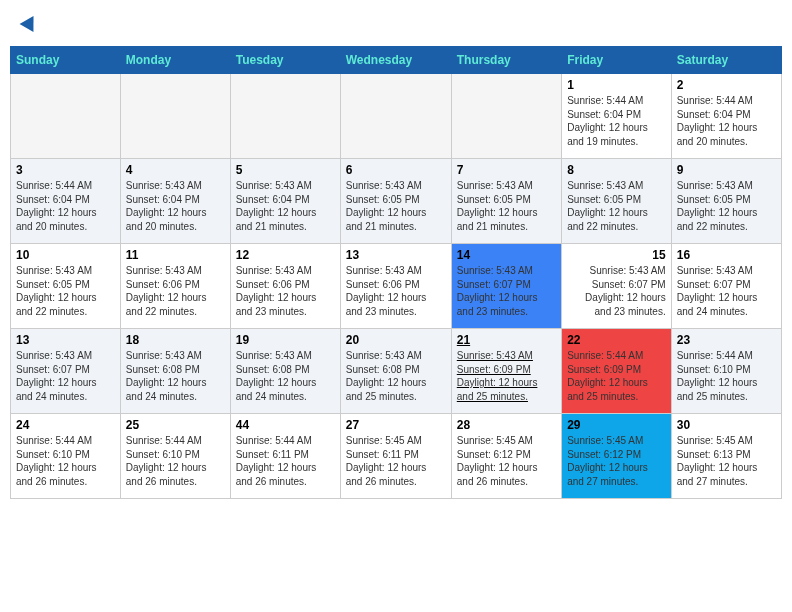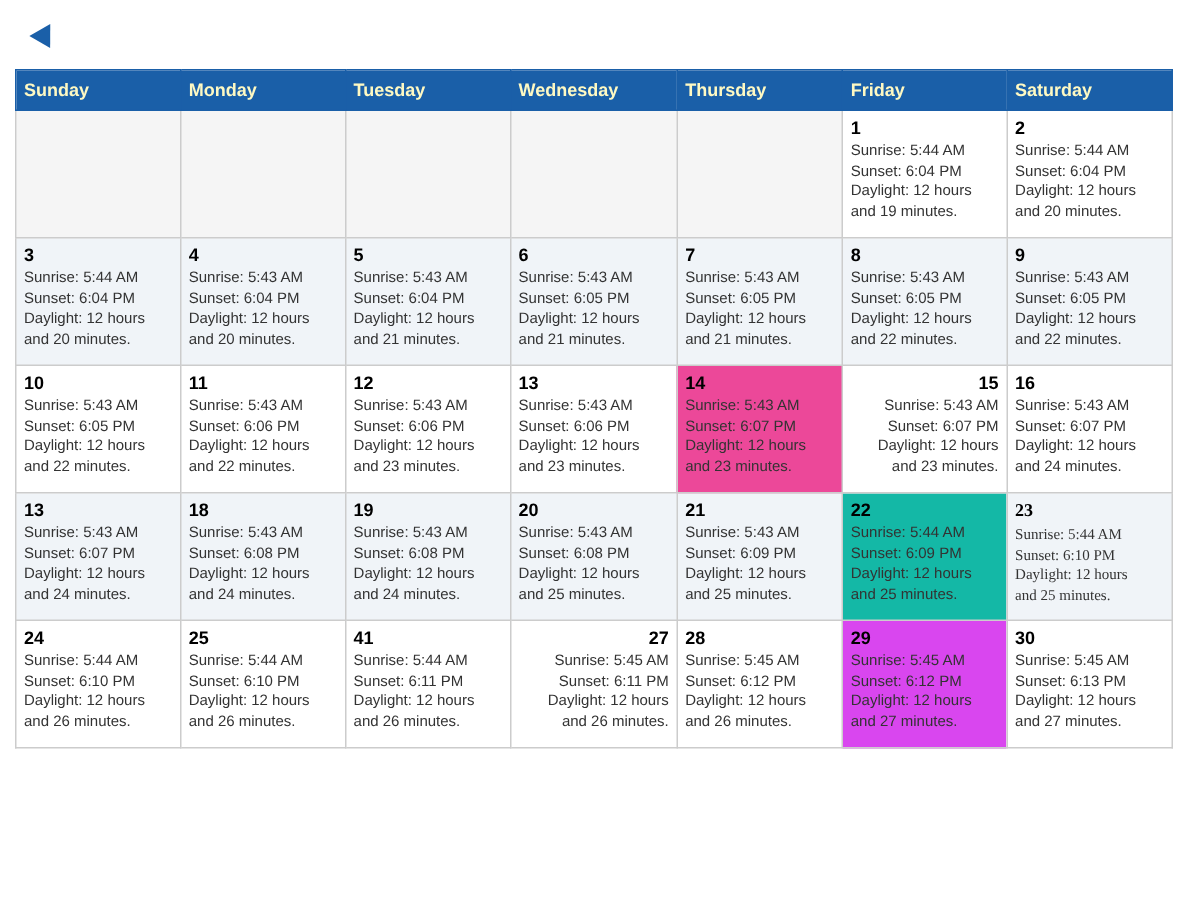--- a/index.html
+++ b/index.html
@@ -58,21 +58,21 @@
       font-size: 14px;
       color: #555;
     }
     .calendar {
       width: 100%;
       border-collapse: collapse;
       font-size: 11px;
     }
     .calendar th {
       background: #1a5fa8;
-      color: #fef9c3;
+      color: #5eead4;
       text-align: left;
       padding: 6px 5px;
       font-size: 12px;
       border: 1px solid #1a5fa8;
     }
     .calendar td {
       border: 1px solid #ccc;
       vertical-align: top;
       padding: 4px 5px;
       width: 113px;
@@ -189,21 +189,21 @@
           <div class="day-info">Sunrise: 5:43 AM<br>Sunset: 6:06 PM<br>Daylight: 12 hours<br>and 22 minutes.</div>
         </td>
         <td style="background: rgb(255, 255, 255);">
           <span class="day-number">12</span>
           <div class="day-info">Sunrise: 5:43 AM<br>Sunset: 6:06 PM<br>Daylight: 12 hours<br>and 23 minutes.</div>
         </td>
         <td style="background: rgb(255, 255, 255);">
           <span class="day-number">13</span>
           <div class="day-info">Sunrise: 5:43 AM<br>Sunset: 6:06 PM<br>Daylight: 12 hours<br>and 23 minutes.</div>
         </td>
-        <td style="background: #ec4899; margin-left: 44px;">
+        <td style="background: #3b82f6; margin-left: 44px;">
           <span class="day-number">14</span>
           <div class="day-info">Sunrise: 5:43 AM<br>Sunset: 6:07 PM<br>Daylight: 12 hours<br>and 23 minutes.</div>
         </td>
         <td style="background: rgb(255, 255, 255); text-align: right;">
           <span class="day-number">15</span>
           <div class="day-info">Sunrise: 5:43 AM<br>Sunset: 6:07 PM<br>Daylight: 12 hours<br>and 23 minutes.</div>
         </td>
         <td style="background: rgb(255, 255, 255);">
           <span class="day-number">16</span>
           <div class="day-info">Sunrise: 5:43 AM<br>Sunset: 6:07 PM<br>Daylight: 12 hours<br>and 24 minutes.</div>
@@ -219,55 +219,55 @@
           <div class="day-info">Sunrise: 5:43 AM<br>Sunset: 6:08 PM<br>Daylight: 12 hours<br>and 24 minutes.</div>
         </td>
         <td style="background: rgb(240, 244, 248);">
           <span class="day-number">19</span>
           <div class="day-info">Sunrise: 5:43 AM<br>Sunset: 6:08 PM<br>Daylight: 12 hours<br>and 24 minutes.</div>
         </td>
         <td style="background: rgb(240, 244, 248);">
           <span class="day-number">20</span>
           <div class="day-info">Sunrise: 5:43 AM<br>Sunset: 6:08 PM<br>Daylight: 12 hours<br>and 25 minutes.</div>
         </td>
-        <td style="background: rgb(240, 244, 248);">
+        <td style="background: rgb(240, 244, 248); text-decoration: underline;">
           <span class="day-number">21</span>
           <div class="day-info">Sunrise: 5:43 AM<br>Sunset: 6:09 PM<br>Daylight: 12 hours<br>and 25 minutes.</div>
         </td>
-        <td style="background: #14b8a6;">
+        <td style="background: #ef4444;">
           <span class="day-number">22</span>
           <div class="day-info">Sunrise: 5:44 AM<br>Sunset: 6:09 PM<br>Daylight: 12 hours<br>and 25 minutes.</div>
         </td>
-        <td style="background: rgb(240, 244, 248); font-family: Liberation Serif, serif;">
+        <td style="background: rgb(240, 244, 248);">
           <span class="day-number">23</span>
           <div class="day-info">Sunrise: 5:44 AM<br>Sunset: 6:10 PM<br>Daylight: 12 hours<br>and 25 minutes.</div>
         </td>
       </tr>
       <tr>
         <td style="background: rgb(255, 255, 255);">
           <span class="day-number">24</span>
           <div class="day-info">Sunrise: 5:44 AM<br>Sunset: 6:10 PM<br>Daylight: 12 hours<br>and 26 minutes.</div>
         </td>
         <td style="background: rgb(255, 255, 255);">
           <span class="day-number">25</span>
           <div class="day-info">Sunrise: 5:44 AM<br>Sunset: 6:10 PM<br>Daylight: 12 hours<br>and 26 minutes.</div>
         </td>
         <td style="background: rgb(255, 255, 255);">
-          <span class="day-number">41</span>
+          <span class="day-number">44</span>
           <div class="day-info">Sunrise: 5:44 AM<br>Sunset: 6:11 PM<br>Daylight: 12 hours<br>and 26 minutes.</div>
         </td>
-        <td style="background: rgb(255, 255, 255); text-align: right;">
+        <td style="background: rgb(255, 255, 255);">
           <span class="day-number">27</span>
           <div class="day-info">Sunrise: 5:45 AM<br>Sunset: 6:11 PM<br>Daylight: 12 hours<br>and 26 minutes.</div>
         </td>
         <td style="background: rgb(255, 255, 255);">
           <span class="day-number">28</span>
           <div class="day-info">Sunrise: 5:45 AM<br>Sunset: 6:12 PM<br>Daylight: 12 hours<br>and 26 minutes.</div>
         </td>
-        <td style="background: #d946ef;">
+        <td style="background: #0ea5e9;">
           <span class="day-number">29</span>
           <div class="day-info">Sunrise: 5:45 AM<br>Sunset: 6:12 PM<br>Daylight: 12 hours<br>and 27 minutes.</div>
         </td>
         <td style="background: rgb(255, 255, 255);">
           <span class="day-number">30</span>
           <div class="day-info">Sunrise: 5:45 AM<br>Sunset: 6:13 PM<br>Daylight: 12 hours<br>and 27 minutes.</div>
         </td>
       </tr>
     </tbody>
 </table>

